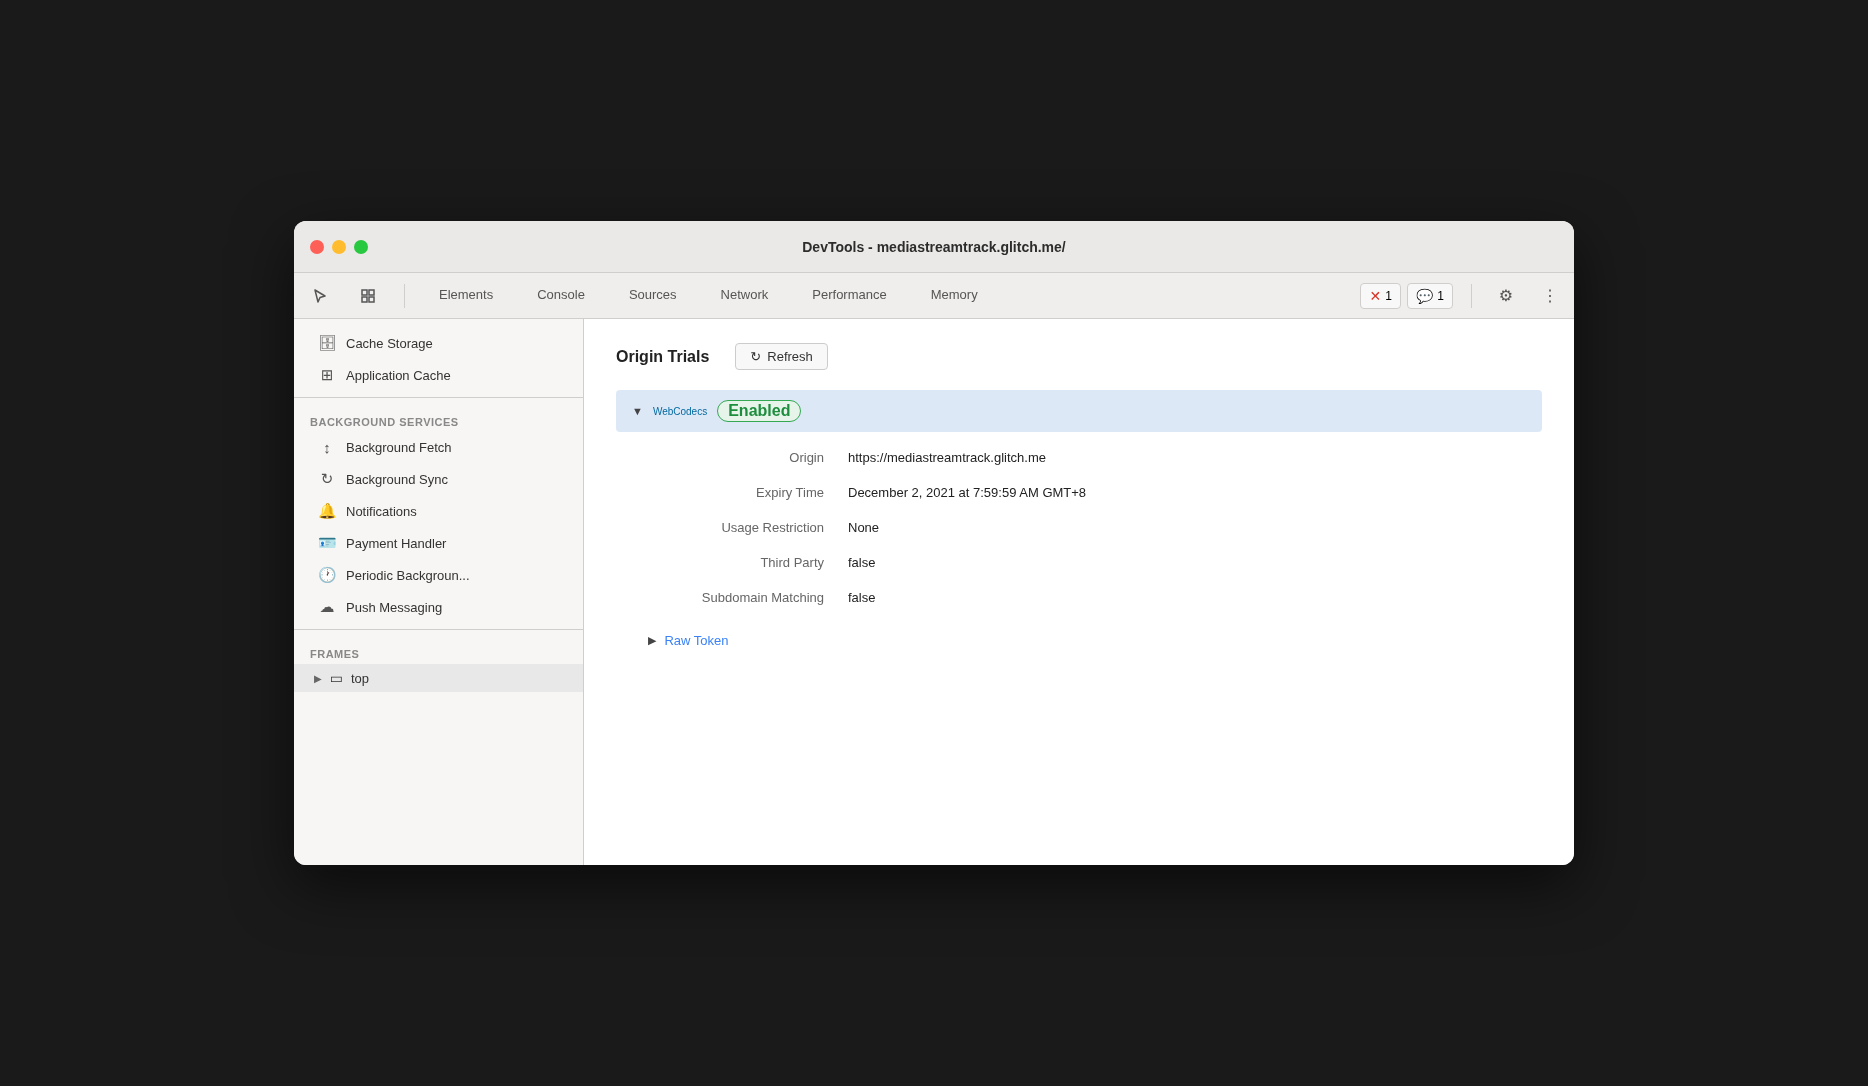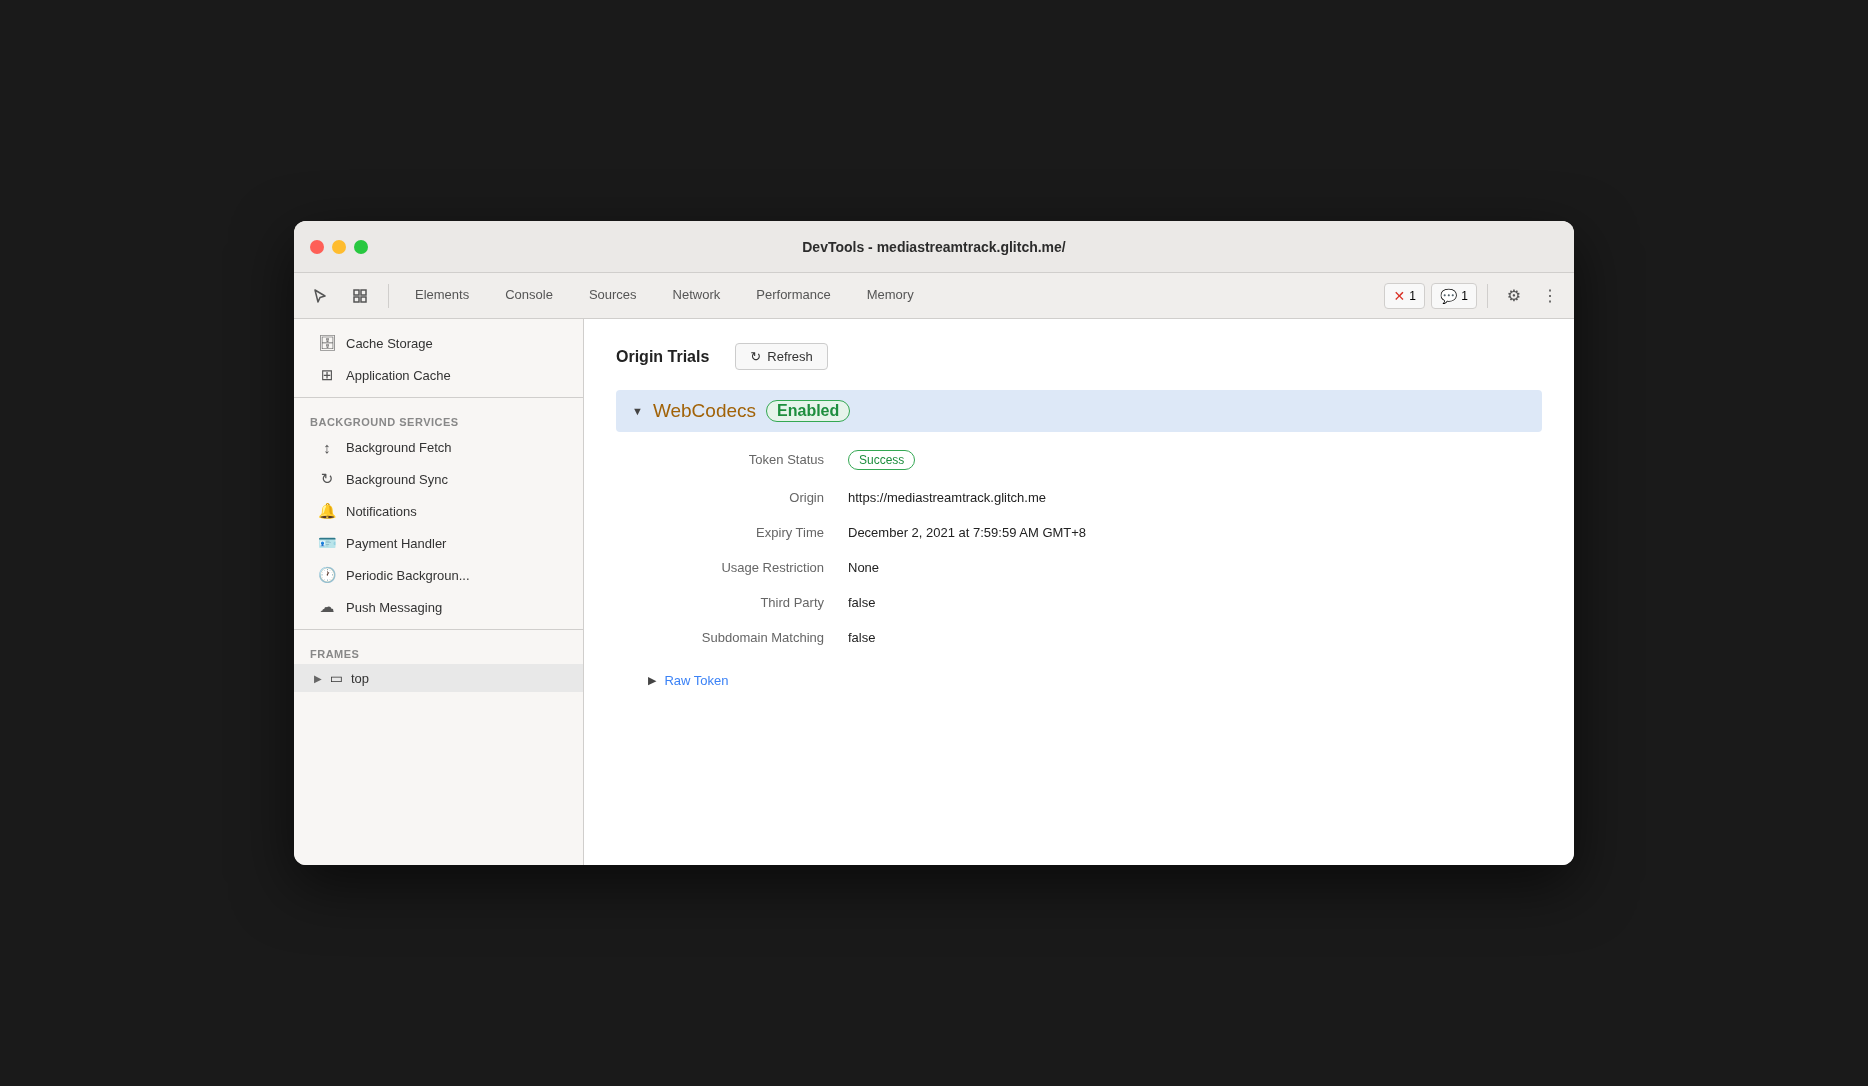--- a/index.html
+++ b/index.html
@@ -55,21 +55,21 @@
     }
     
     .tab-bar {
       background: #f0eeec;
       display: flex;
       align-items: center;
       padding: 0 8px;
       height: 46px;
       border-bottom: 1px solid #d0cecc;
       flex-shrink: 0;
-      gap: 4px;
+      gap: 12px;
     }
     .tab-icon-btn {
       width: 36px;
       height: 36px;
       display: flex;
       align-items: center;
       justify-content: center;
       border-radius: 4px;
       cursor: pointer;
       color: #555;
@@ -214,21 +214,21 @@
       background: #dde8f7;
       border-radius: 4px;
       padding: 10px 16px;
       display: flex;
       align-items: center;
       gap: 10px;
       margin-bottom: 0;
       cursor: pointer;
     }
     .trial-row-arrow { font-size: 11px; color: #444; }
-    .trial-name { font-size: 19px; font-weight: 500; color: #a16207; }
+    .trial-name { font-size: 10px; font-weight: 500; color: #0369a1; }
     .enabled-badge {
       background: #e6f4ea;
       border: 1.5px solid #34a853;
       border-radius: 999px;
       color: #1e8e3e;
       font-size: 16px;
       font-weight: 600;
       padding: 1px 10px;
     }
     .success-badge {
@@ -391,24 +391,20 @@
       </div>
 
       <div class="trial-row">
         <span class="trial-row-arrow">▼</span>
         <span class="trial-name">WebCodecs</span>
         <span class="enabled-badge">Enabled</span>
       </div>
 
       <div class="data-section">
 
-        <div class="data-row">
-          <span class="data-label">Token Status</span>
-          <span class="success-badge">Success</span>
-        </div>
 
         <div class="data-row">
           <span class="data-label">Origin</span>
           <span class="data-value">https://mediastreamtrack.glitch.me</span>
         </div>
 
         <div class="data-row">
           <span class="data-label">Expiry Time</span>
           <span class="data-value">December 2, 2021 at 7:59:59 AM GMT+8</span>
         </div>

